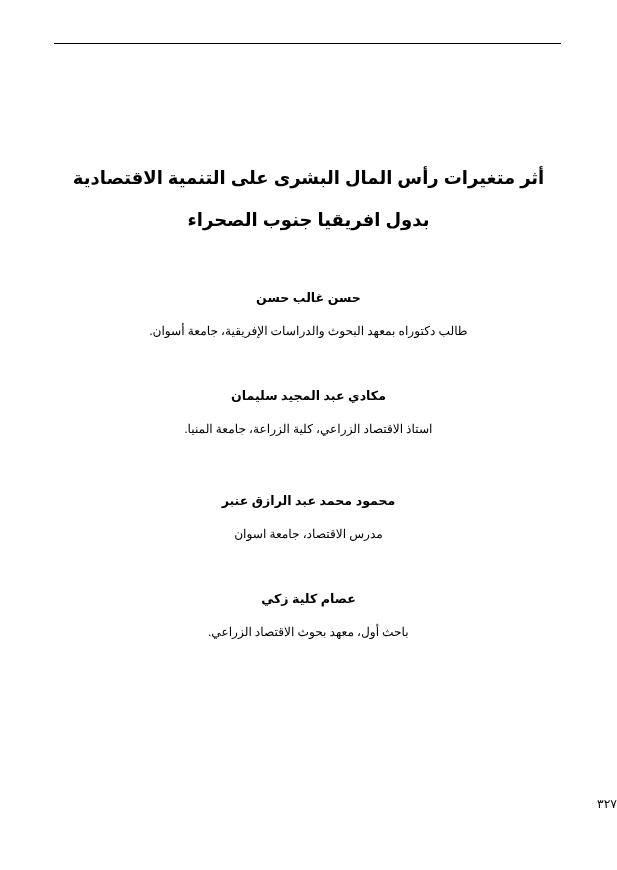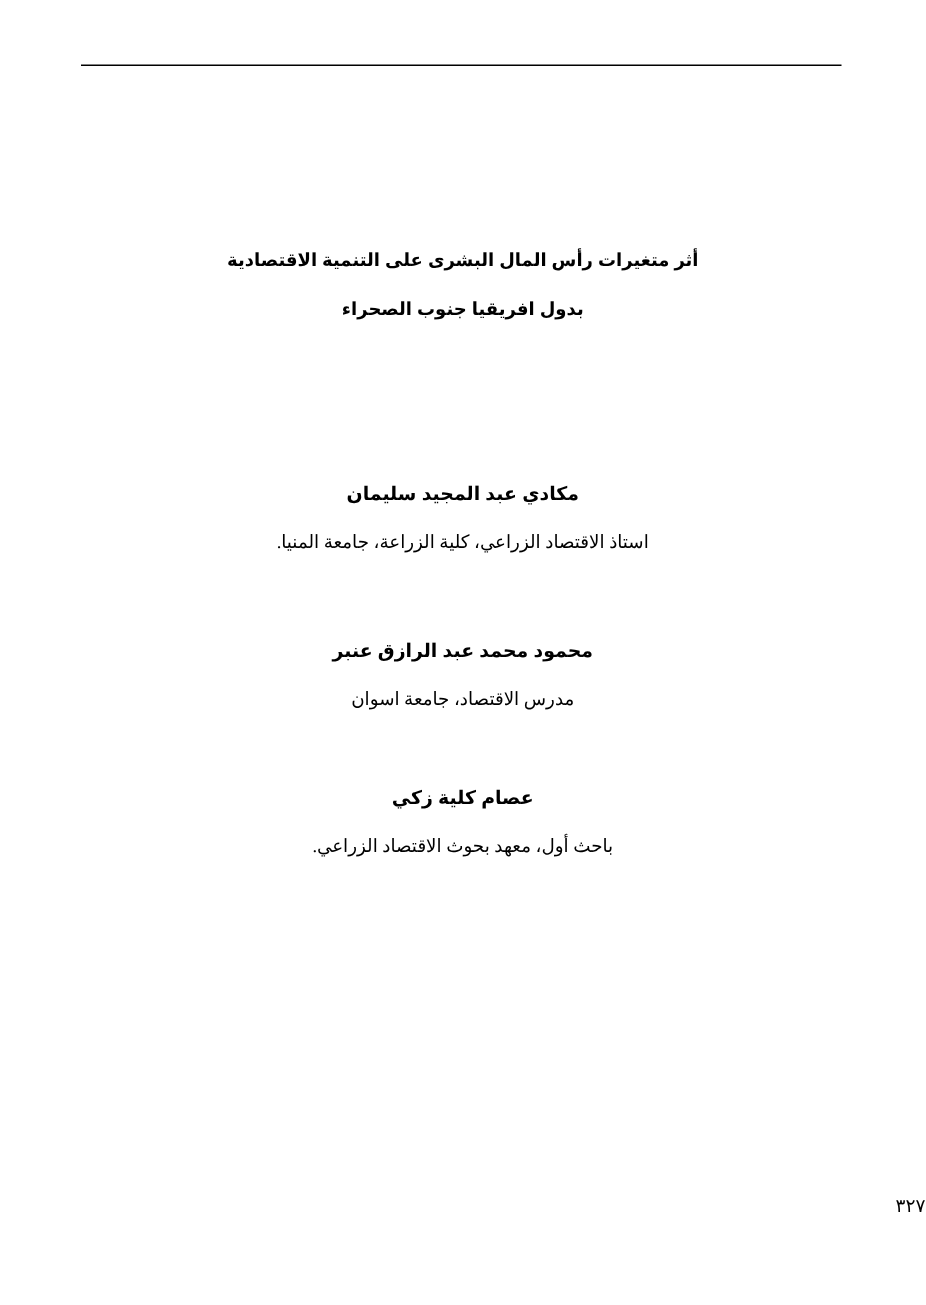--- a/index.html
+++ b/index.html
@@ -55,21 +55,21 @@
     left: 0;
     right: 0;
     padding: 0 60px;
     direction: rtl;
     text-align: center;
   }
 
   .title-line {
     font-family: "Liberation Sans", "DejaVu Sans", sans-serif;
     font-weight: bold;
-    font-size: 12px;
+    font-size: 18px;
     line-height: 1.45;
     margin: 0;
   }
   .title-line.second {
     margin-top: 16px;
   }
 
   .author-block {
     margin-top: 0;
   }
@@ -116,20 +116,24 @@
   </div>
 
   <div class="content">
 
     <p class="title-line">أثر متغيرات رأس المال البشرى على التنمية الاقتصادية</p>
 
     <p class="title-line second">بدول افريقيا جنوب الصحراء</p>
 
     <div class="gap-1"></div>
 
+    <div class="author-block">
+      <p class="author-name">حسن غالب حسن</p>
+      <p class="author-affil">طالب دكتوراه بمعهد البحوث والدراسات الإفريقية، جامعة أسوان.</p>
+    </div>
 
     <div class="gap-2"></div>
 
     <div class="author-block">
       <p class="author-name">مكادي عبد المجيد سليمان</p>
       <p class="author-affil">استاذ الاقتصاد الزراعي، كلية الزراعة، جامعة المنيا.</p>
     </div>
 
     <div class="gap-3"></div>
 

